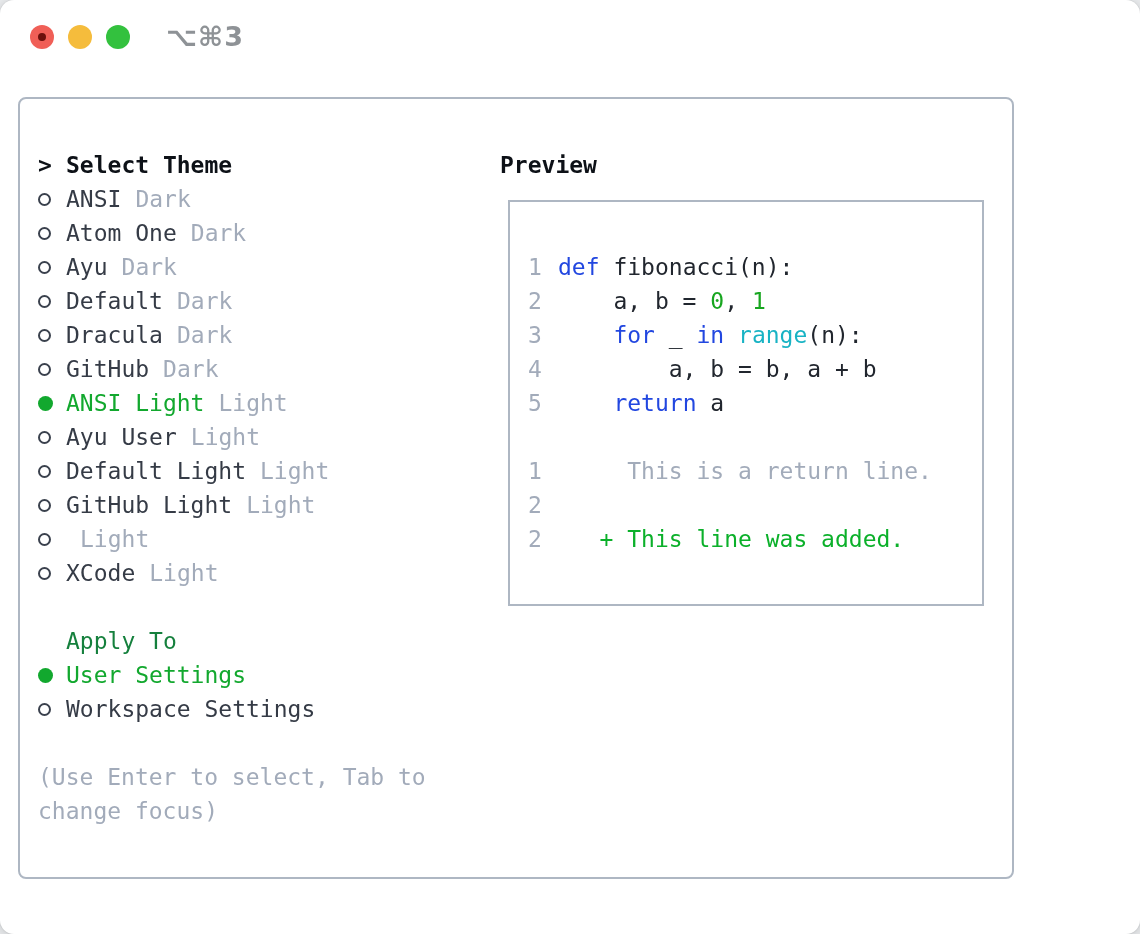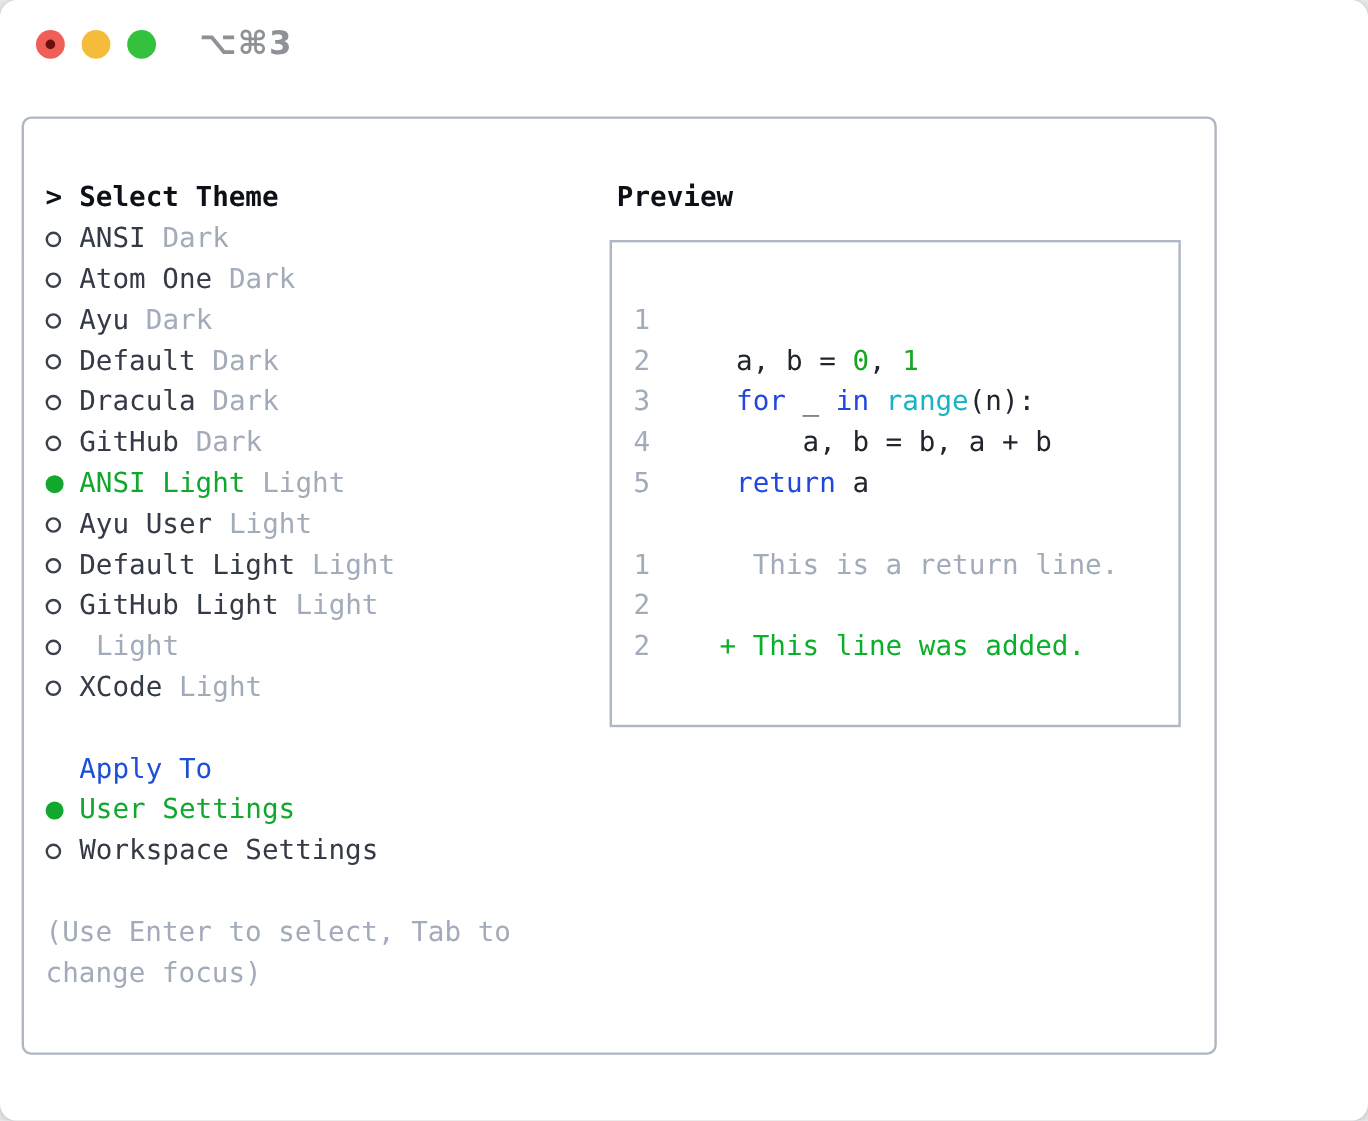--- a/index.html
+++ b/index.html
@@ -41,29 +41,29 @@
     position:absolute;left:18px;top:97px;width:996px;height:782px;
     border:2px solid var(--border);border-radius:8px;background:#fff;
     font-size:23px;line-height:34px;color:var(--fg-dark);
   }
   
   .left-col{position:absolute;left:18px;top:49px;}
   .row{display:flex;align-items:center;height:34px;white-space:pre;}
   .marker{display:inline-flex;align-items:center;width:28px;flex:0 0 28px;}
   .prompt{font-weight:700;color:var(--header-fg);}
   .hdr{font-weight:700;color:var(--header-fg);}
-  .hdr2{color:#1d4ed8;}
+  .hdr2{color:#15803d;}
   .ring{display:inline-block;width:13px;height:13px;border:2px solid #3a414d;border-radius:50%;}
   .row.selected .ring{width:15px;height:15px;border:none;background:var(--accent-green);}
   .row.selected .name{color:var(--accent-green);}
   .tag{margin-left:14px;color:var(--muted);}
   .spacer{height:34px;}
   .hint{color:var(--muted);white-space:pre;}
   
-  .preview-title{position:absolute;left:480px;top:49px;height:34px;line-height:34px;font-weight:700;color:var(--header-fg);margin-left:14px;}
+  .preview-title{position:absolute;left:480px;top:49px;height:34px;line-height:34px;font-weight:700;color:var(--header-fg);}
   .preview-pane{
     position:absolute;left:488px;top:101px;width:476px;height:406px;
     border:2px solid var(--border);background:#fff;
     padding:48px 10px 0 18px;overflow:hidden;
   }
   .cl{display:flex;height:34px;align-items:center;}
   .ln{display:inline-block;width:30px;flex:0 0 30px;color:var(--muted);}
   .lc{white-space:pre;}
   .tok-fg{color:var(--fg-code);}
   .tok-blue{color:var(--blue);}
@@ -193,20 +193,21 @@
       <div class="row hint">change focus)</div>
     </div>
 
     <div class="preview-title">Preview</div>
 
     <div class="preview-pane">
       <div>
 
           <div class="cl">
             <span class="ln">1</span>
+            <span class="lc"><span class="tok-blue">def</span><span class="tok-fg"> fibonacci(n):</span></span>
           </div>
 
           <div class="cl">
             <span class="ln">2</span>
             <span class="lc"><span class="tok-fg">    a, b = </span><span class="tok-green">0</span><span class="tok-fg">, </span><span class="tok-green">1</span></span>
           </div>
 
           <div class="cl">
             <span class="ln">3</span>
             <span class="lc"><span class="tok-fg">    </span><span class="tok-blue">for</span><span class="tok-fg"> _ </span><span class="tok-blue">in</span><span class="tok-fg"> </span><span class="tok-cyan">range</span><span class="tok-fg">(n):</span></span>

